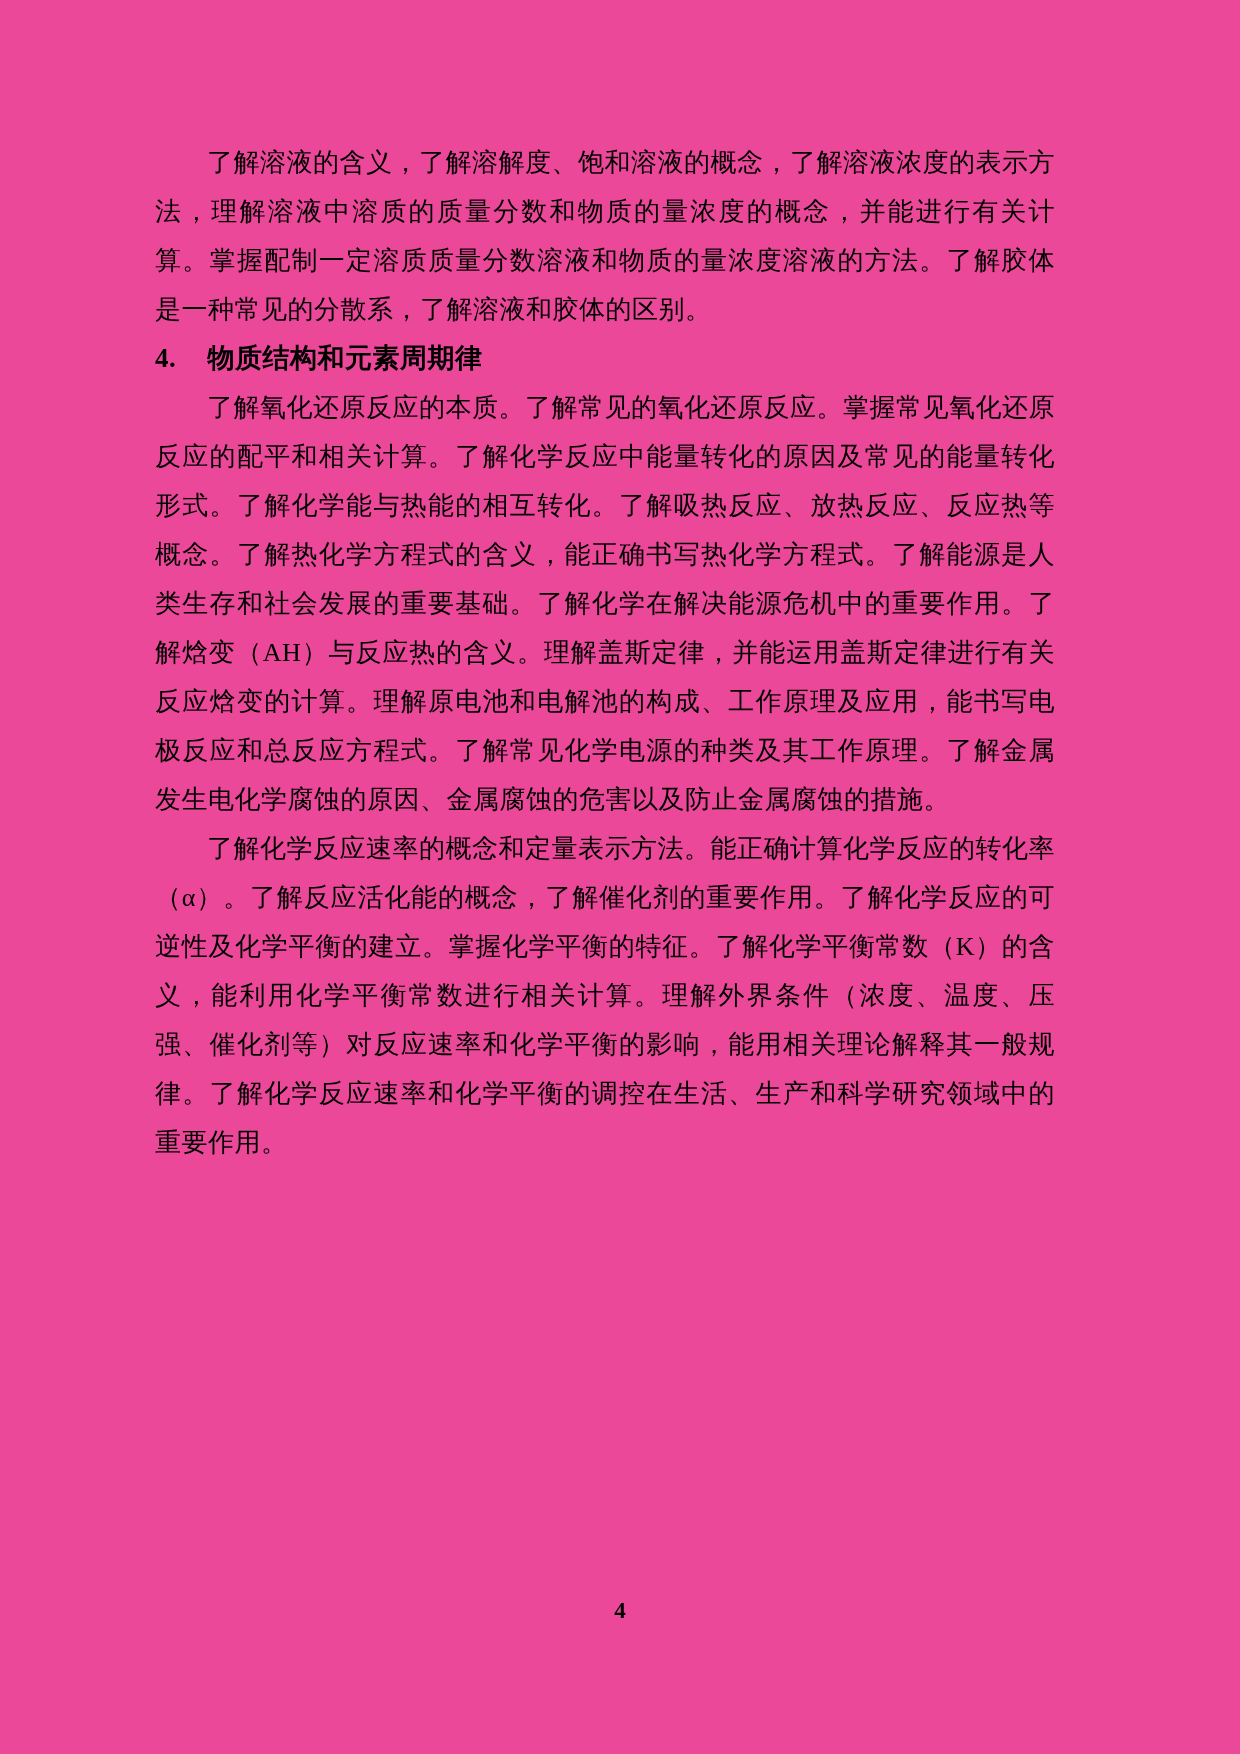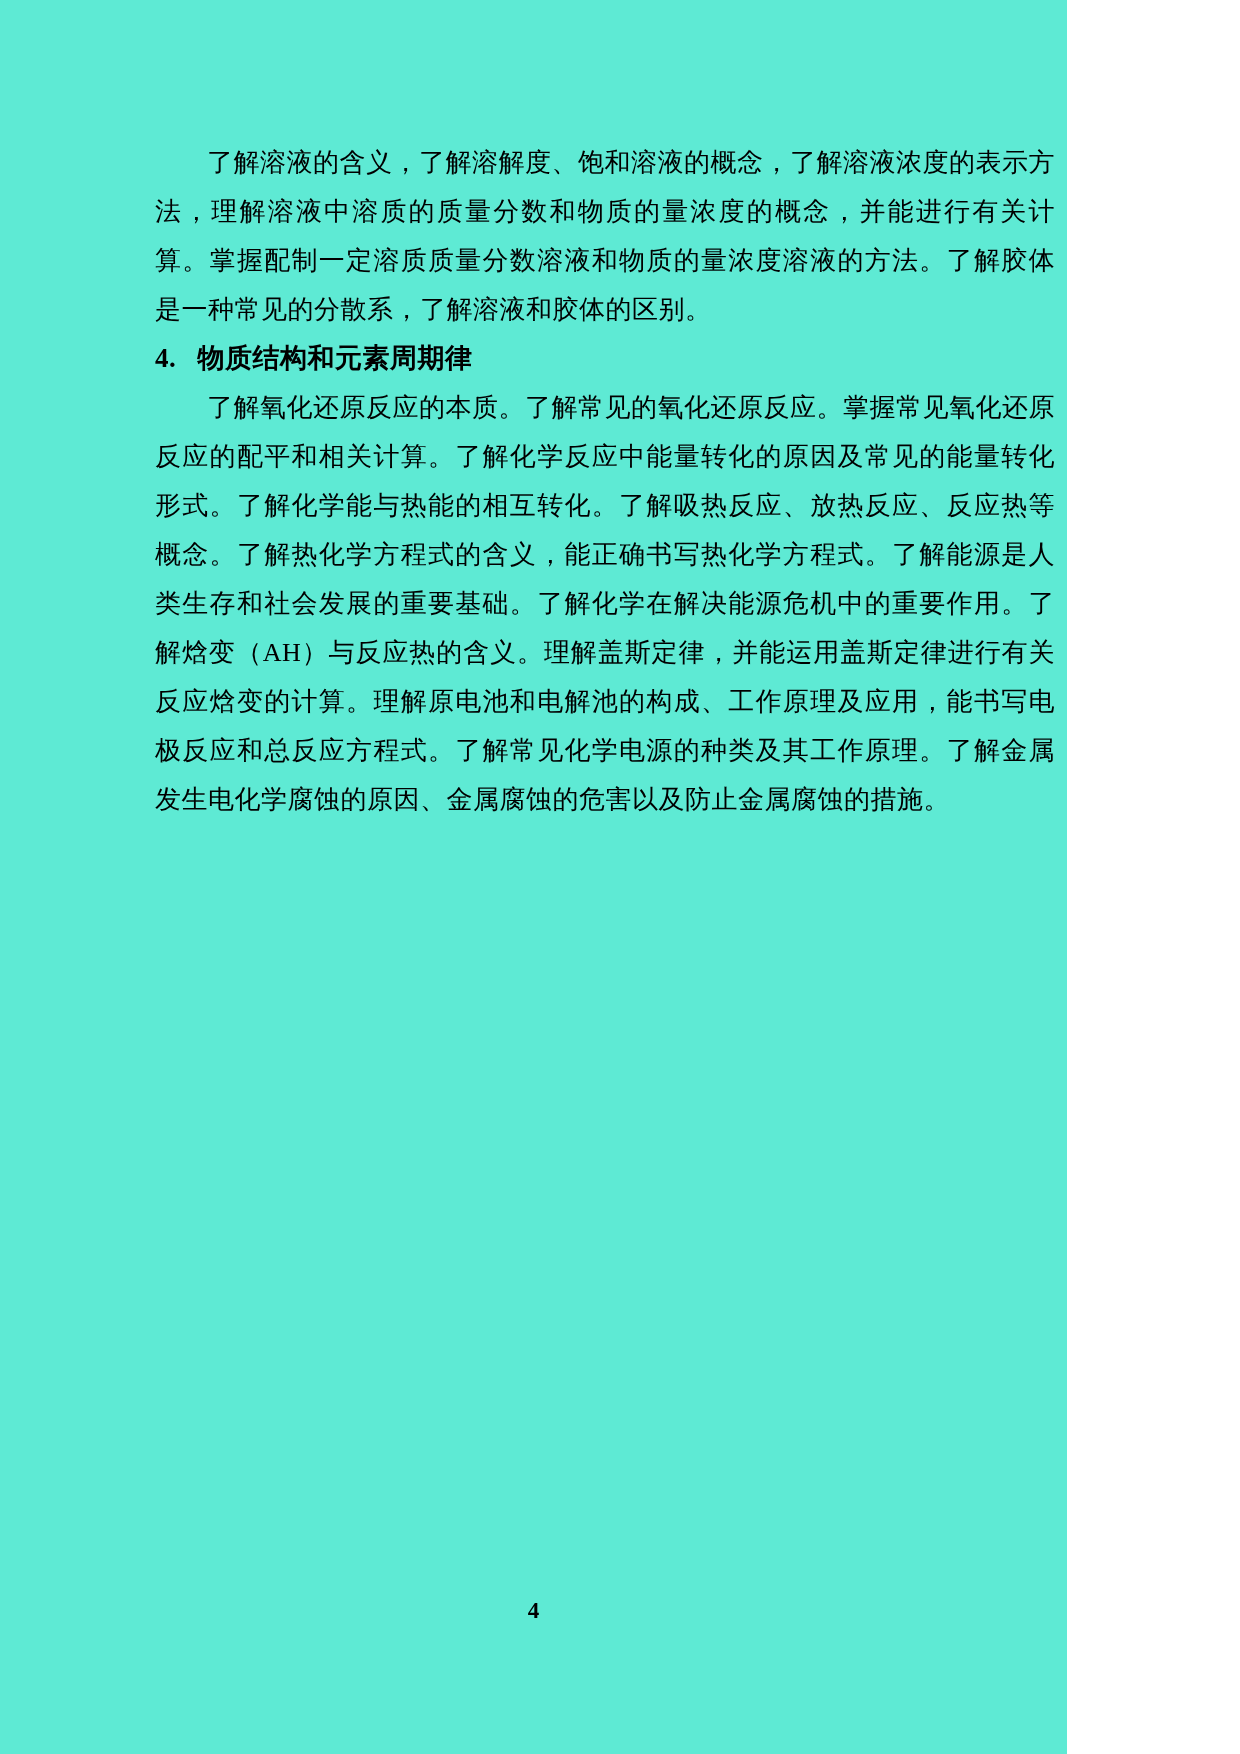--- a/index.html
+++ b/index.html
@@ -2,23 +2,23 @@
 <html><head>
 <meta charset="utf-8">
 <style>
   html, body {
     margin: 0;
     padding: 0;
     background: #ffffff;
   }
   .page {
     position: relative;
-    width: 1067px;
+    width: 1240px;
     height: 1754px;
-    background: #5eead4;
+    background: #ec4899;
     overflow: hidden;
     font-family: "Liberation Serif", "DejaVu Serif", serif;
     color: #000000;
   }
   .content {
     position: absolute;
     left: 155px;
     top: 138px;
     width: 900px;
     font-size: 26px;
@@ -40,21 +40,21 @@
     line-height: 49px;
     font-weight: 700;
     text-align: left;
     letter-spacing: 0.5px;
   }
   .content h2 .h-num {
     display: inline-block;
   }
   .content h2 .h-title {
     display: inline-block;
-    margin-left: 14px;
+    margin-left: 24px;
   }
   .page-number {
     position: absolute;
     left: 0;
     top: 1598px;
     width: 100%;
     text-align: center;
     font-size: 23px;
     font-weight: 700;
     font-family: "Liberation Serif", "DejaVu Serif", serif;
@@ -68,17 +68,18 @@
 
     <p>了解溶液的含义，了解溶解度、饱和溶液的概念，了解溶液浓度的表示方法，理解溶液中溶质的质量分数和物质的量浓度的概念，并能进行有关计算。掌握配制一定溶质质量分数溶液和物质的量浓度溶液的方法。了解胶体是一种常见的分散系，了解溶液和胶体的区别。</p>
 
     <h2>
       <span class="h-num">4.</span>
       <span class="h-title">物质结构和元素周期律</span>
     </h2>
 
     <p>了解氧化还原反应的本质。了解常见的氧化还原反应。掌握常见氧化还原反应的配平和相关计算。了解化学反应中能量转化的原因及常见的能量转化形式。了解化学能与热能的相互转化。了解吸热反应、放热反应、反应热等概念。了解热化学方程式的含义，能正确书写热化学方程式。了解能源是人类生存和社会发展的重要基础。了解化学在解决能源危机中的重要作用。了解焓变（AH）与反应热的含义。理解盖斯定律，并能运用盖斯定律进行有关反应焓变的计算。理解原电池和电解池的构成、工作原理及应用，能书写电极反应和总反应方程式。了解常见化学电源的种类及其工作原理。了解金属发生电化学腐蚀的原因、金属腐蚀的危害以及防止金属腐蚀的措施。</p>
 
+    <p>了解化学反应速率的概念和定量表示方法。能正确计算化学反应的转化率（α）。了解反应活化能的概念，了解催化剂的重要作用。了解化学反应的可逆性及化学平衡的建立。掌握化学平衡的特征。了解化学平衡常数（K）的含义，能利用化学平衡常数进行相关计算。理解外界条件（浓度、温度、压强、催化剂等）对反应速率和化学平衡的影响，能用相关理论解释其一般规律。了解化学反应速率和化学平衡的调控在生活、生产和科学研究领域中的重要作用。</p>
 
   </div>
 
   <div class="page-number">4</div>
 </div>
 
 </body></html>

